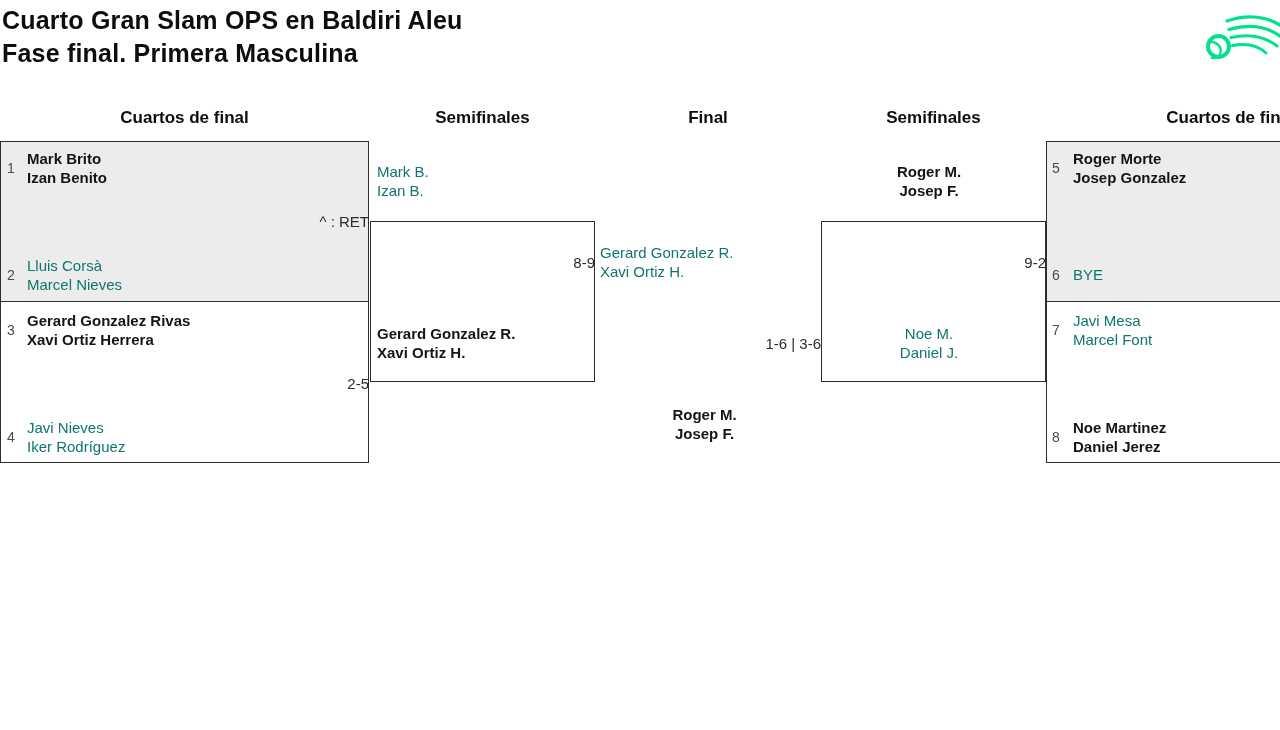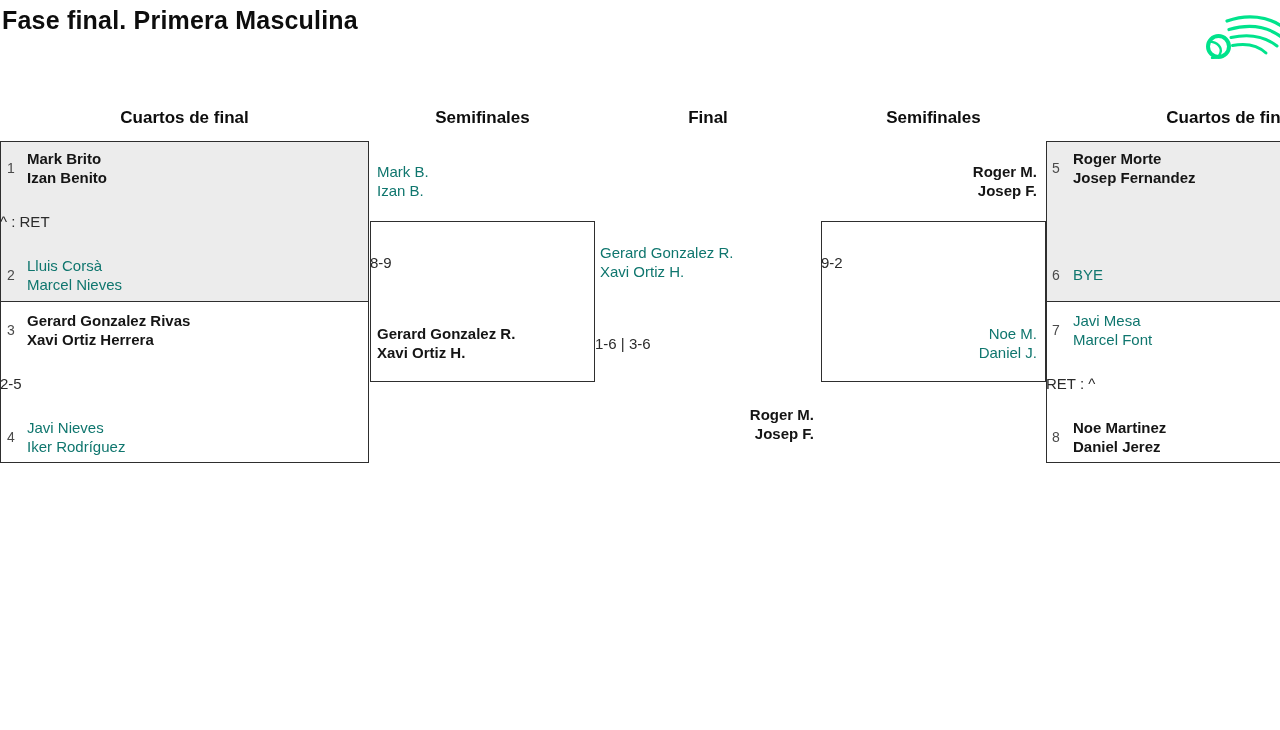--- a/index.html
+++ b/index.html
@@ -15,29 +15,30 @@
     line-height: 33px; color: #0d0d0d; letter-spacing: 0.2px; white-space: nowrap;
   }
   .col-header {
     top: 107px; font-size: 17px; font-weight: 600; color: #0d0d0d;
     text-align: center; line-height: 22px; white-space: nowrap;
   }
   .box { border: 1px solid var(--border); box-sizing: border-box; background: transparent; }
   .box.shaded { background: var(--fill); }
   .team { font-size: 15px; line-height: 19px; color: #0f766e; white-space: nowrap; }
   .team.winner { font-weight: 700; color: #151515; }
-  .team.right { text-align: right; }
+  .team.right { text-align: center; }
   .seed { font-size: 14px; line-height: 18px; color: #4a4a4a; }
-  .score { font-size: 15px; line-height: 19px; color: #2b2b2b; text-align: left; white-space: nowrap; }
+  .score { font-size: 15px; line-height: 19px; color: #2b2b2b; text-align: right; white-space: nowrap; }
   .logo-box { left: 1196px; top: 10px; }
 </style>
 </head>
 <body>
 
 <div class="abs title">
+  <div>Cuarto Gran Slam OPS en Baldiri Aleu</div>
   <div>Fase final. Primera Masculina</div>
 </div>
 
 <div class="abs logo-box">
   <svg width="90" height="64" viewBox="0 0 90 64">
     <g fill="none" stroke="#00E38C" stroke-linecap="round">
       <circle cx="22.5" cy="36.5" r="10.5" stroke-width="4"></circle>
       <path d="M 13,31.5 C 22,32 26,37.5 24.5,42.5 C 23.5,46.5 20,48.3 16,47.8" stroke-width="2.4"></path>
       <path d="M 31,11 C 52,3.5 72,6.5 87,17" stroke-width="3.2"></path>
       <path d="M 33,19.5 C 54,13.5 72,16.5 86,27.5" stroke-width="3.2"></path>
@@ -110,21 +111,21 @@
 </div>
 <div class="abs score" style="left:821px; top:253px; width:225px;">9-2</div>
 <div class="abs team right" style="left:821px; top:324px; width:216px;">
   <div>Noe M.</div>
   <div>Daniel J.</div>
 </div>
 
 <div class="abs seed" style="left:1052px; top:159px;">5</div>
 <div class="abs team winner" style="left:1073px; top:149px;">
   <div>Roger Morte</div>
-  <div>Josep Fernandez</div>
+  <div>Josep Gonzalez</div>
 </div>
 <div class="abs seed" style="left:1052px; top:266px;">6</div>
 <div class="abs team" style="left:1073px; top:265px;">
   <div>BYE</div>
 </div>
 
 <div class="abs seed" style="left:1052px; top:321px;">7</div>
 <div class="abs team" style="left:1073px; top:311px;">
   <div>Javi Mesa</div>
   <div>Marcel Font</div>

